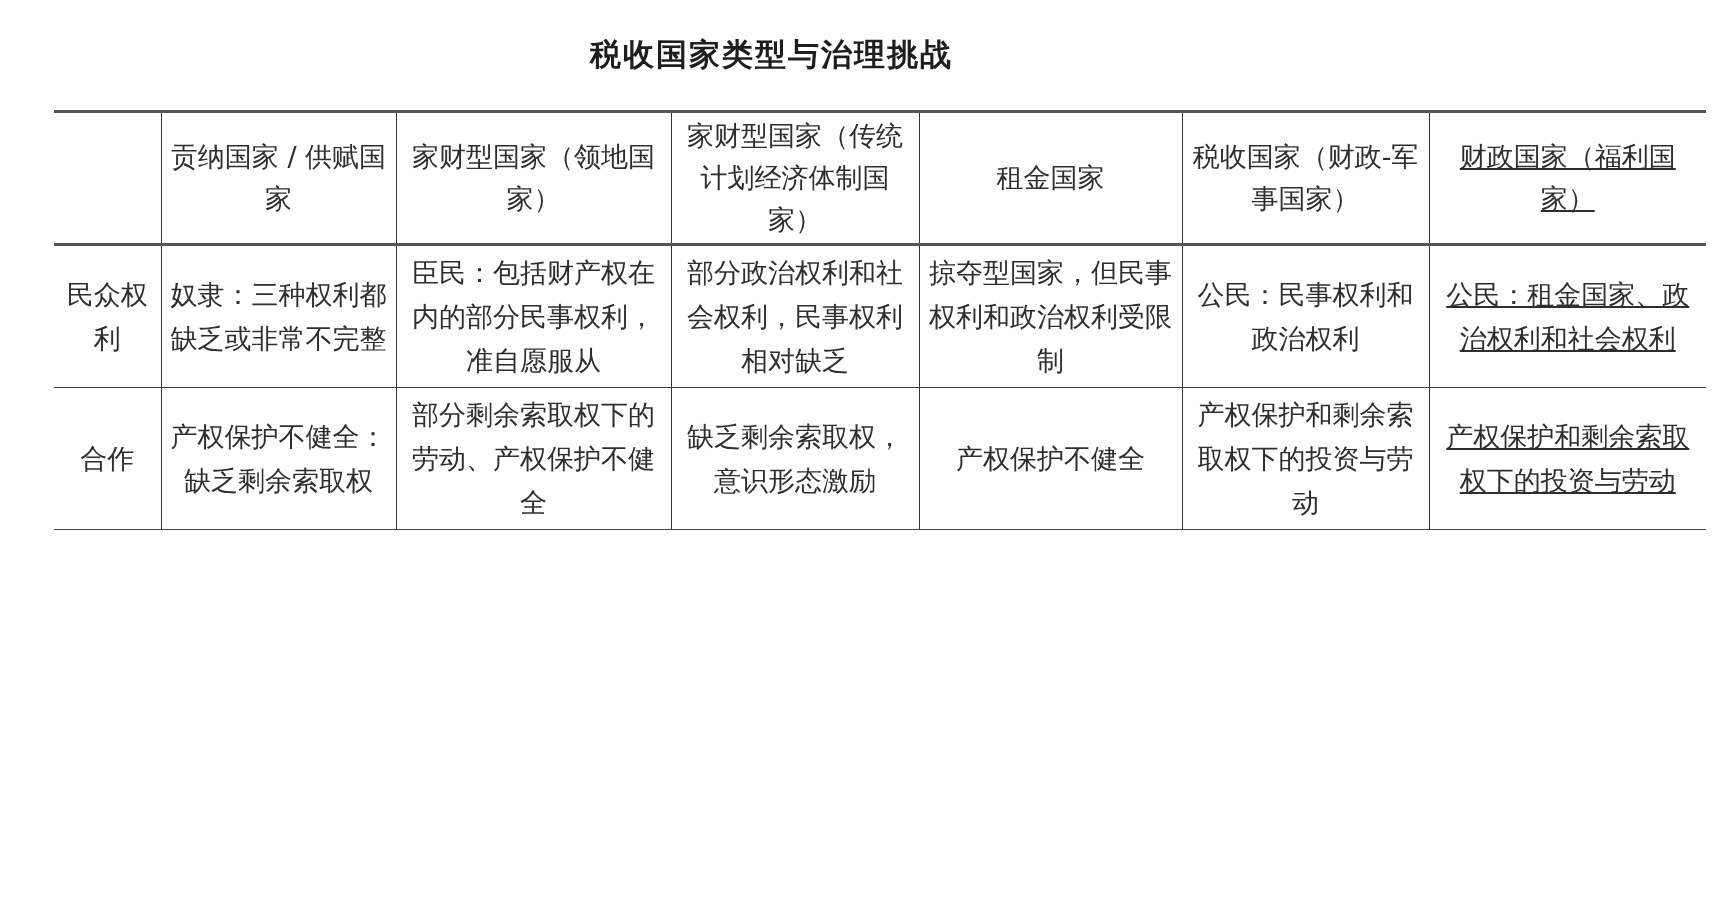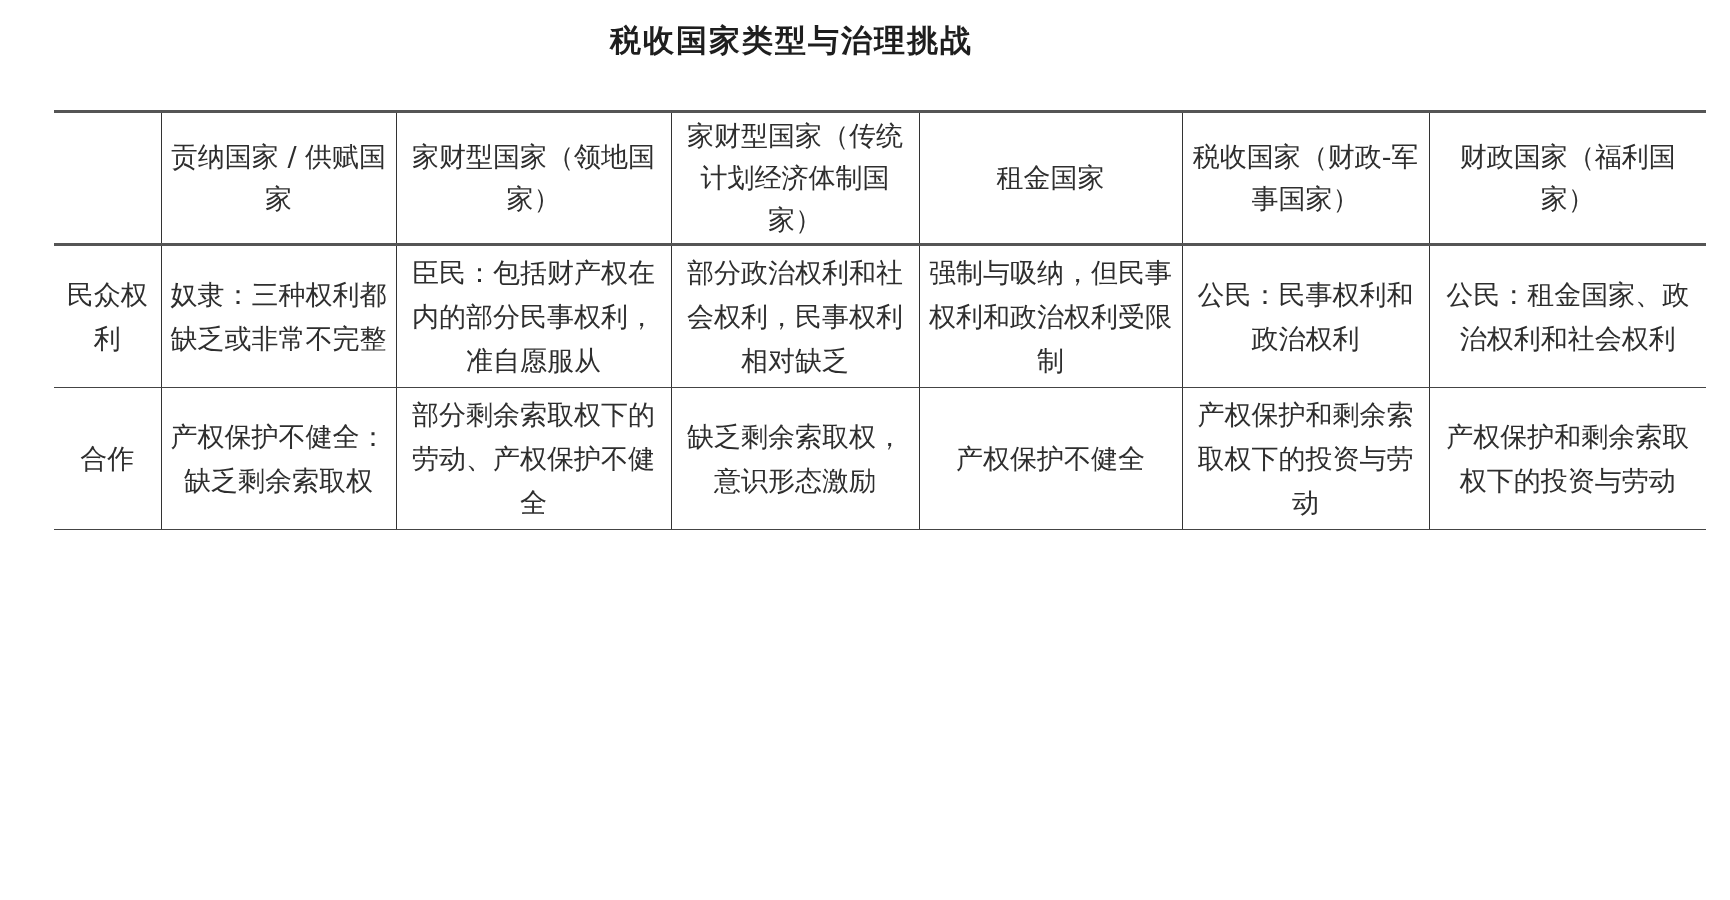--- a/index.html
+++ b/index.html
@@ -1,29 +1,29 @@
 <!DOCTYPE html>
 <html><head>
 <meta charset="utf-8">
 <style>
   html, body { margin:0; padding:0; background:#ffffff; }
   body { width:1730px; height:900px; position:relative; overflow:hidden;
          font-family: "DejaVu Sans", "Liberation Sans", sans-serif; color:#2a2a2a; }
-  .title { position:absolute; left:0; top:20px; width:1543px; text-align:center;
-           font-size:31px; font-weight:bold; letter-spacing:2px; color:#1e1e1e;margin-left:20px; }
+  .title { position:absolute; left:0; top:34px; width:1543px; text-align:center;
+           font-size:31px; font-weight:bold; letter-spacing:2px; color:#1e1e1e; }
   table { position:absolute; left:54px; top:110px; width:1652px; border-collapse:collapse;
           table-layout:fixed; }
   col.c0 { width:107px; } col.c1 { width:235px; } col.c2 { width:275px; }
   col.c3 { width:248px; } col.c4 { width:263px; } col.c5 { width:247px; } col.c6 { width:277px; }
   td, th { border-left:1.5px solid #333; border-right:1.5px solid #333;
            border-top:1.5px solid #444; border-bottom:1.5px solid #444;
            text-align:center; vertical-align:middle; font-weight:normal;
            font-size:27px; line-height:44px; padding:2px 4px; color:#2e2e2e; }
   td:first-child, th:first-child { border-left:none; }
-  td:last-child, th:last-child { border-right:none; }
+  td:last-child, th:last-child { border-right:none;text-decoration:underline; }
   tr.head th { border-top:3px solid #555; height:126px; line-height:42px; }
   tr.r1 td { height:137px; }
   tr.r2 td { height:137px; }
   tr.r3 td { height:137px; }
   tr.r4 td { height:190px; border-bottom:3px solid #555; }
   tr.head th { border-bottom:3px solid #555; }
   .rowhead { font-size:27px; }
 </style>
 </head>
 <body>
@@ -48,21 +48,21 @@
     <th>家财型国家（传统计划经济体制国家）</th>
     <th>租金国家</th>
     <th>税收国家（财政-军事国家）</th>
     <th>财政国家（福利国家）</th>
   </tr>
   <tr class="r1">
     <td class="rowhead">民众权利</td>
     <td>奴隶：三种权利都缺乏或非常不完整</td>
     <td>臣民：包括财产权在内的部分民事权利，准自愿服从</td>
     <td>部分政治权利和社会权利，民事权利相对缺乏</td>
-    <td>强制与吸纳，但民事权利和政治权利受限制</td>
+    <td>掠夺型国家，但民事权利和政治权利受限制</td>
     <td>公民：民事权利和政治权利</td>
     <td>公民：租金国家、政治权利和社会权利</td>
   </tr>
   <tr class="r3">
     <td class="rowhead">合作</td>
     <td>产权保护不健全：缺乏剩余索取权</td>
     <td>部分剩余索取权下的劳动、产权保护不健全</td>
     <td>缺乏剩余索取权，意识形态激励</td>
     <td>产权保护不健全</td>
     <td>产权保护和剩余索取权下的投资与劳动</td>

